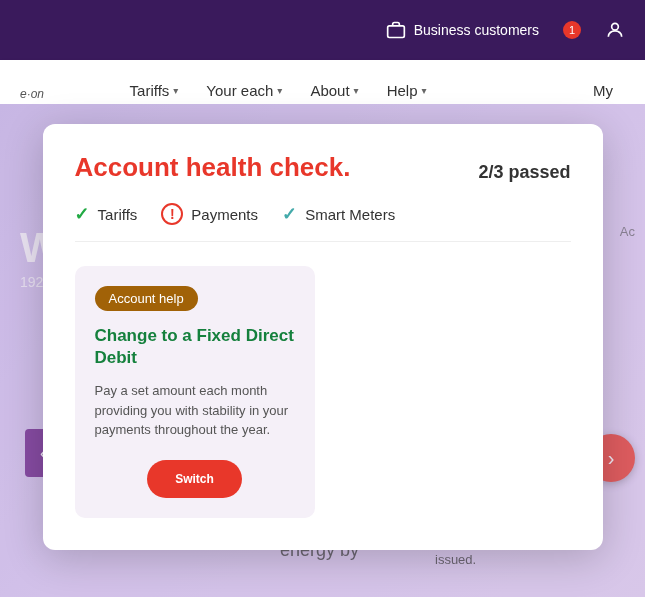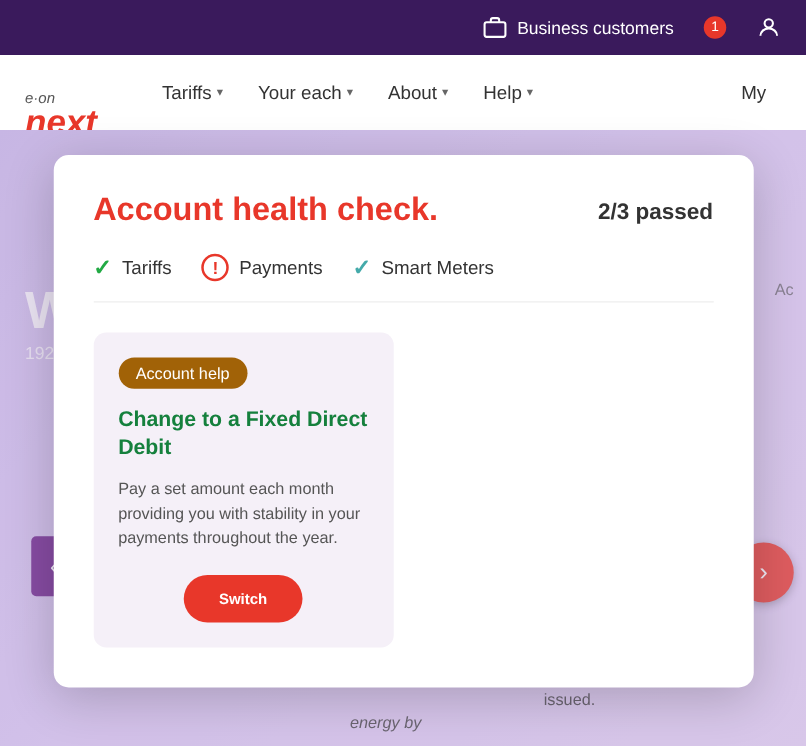--- a/index.html
+++ b/index.html
@@ -8,21 +8,21 @@
       width: 645px;
       height: 597px;
       overflow: hidden;
       background: #e8e0f0;
       position: relative;
     }
 
     
     .top-bar {
       background: #3a1a5c;
-      height: 44px;
+      height: 60px;
       display: flex;
       align-items: center;
       justify-content: flex-end;
       padding: 0 20px;
       gap: 24px;
     }
     .top-bar-item {
       display: flex;
       align-items: center;
       gap: 8px;
@@ -187,25 +187,24 @@
       color: #444;
     }
     .payment-text-bold {
       font-weight: bold;
       font-size: 14px;
     }
 
     
     .energy-text {
       position: absolute;
-      bottom: 12px;
+      bottom: 36px;
       left: 280px;
-      font-size: 13px;
+      font-size: 18px;
       color: #444;
-      font-style: italic;
     }
 
     
     .modal-overlay {
       position: absolute;
       top: 104px;
       left: 0;
       right: 0;
       bottom: 0;
       background: rgba(200, 180, 220, 0.3);
@@ -221,21 +220,21 @@
       border-radius: 12px;
       padding: 28px 32px 32px;
       width: 560px;
       box-shadow: 0 8px 40px rgba(0,0,0,0.2);
       position: relative;
     }
 
     .modal-header {
       display: flex;
       justify-content: space-between;
-      align-items: center;
+      align-items: flex-end;
       margin-bottom: 20px;
     }
     .modal-title {
       font-size: 26px;
       font-weight: bold;
       color: #e8372a;
     }
     .modal-passed {
       font-size: 18px;
       font-weight: bold;

